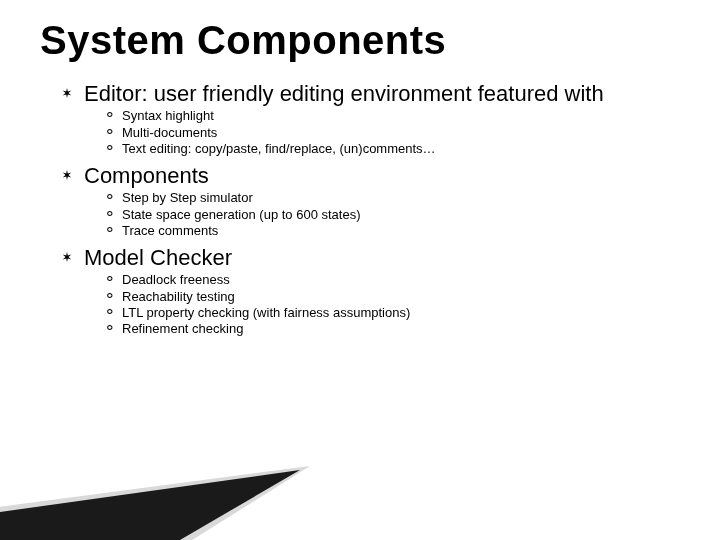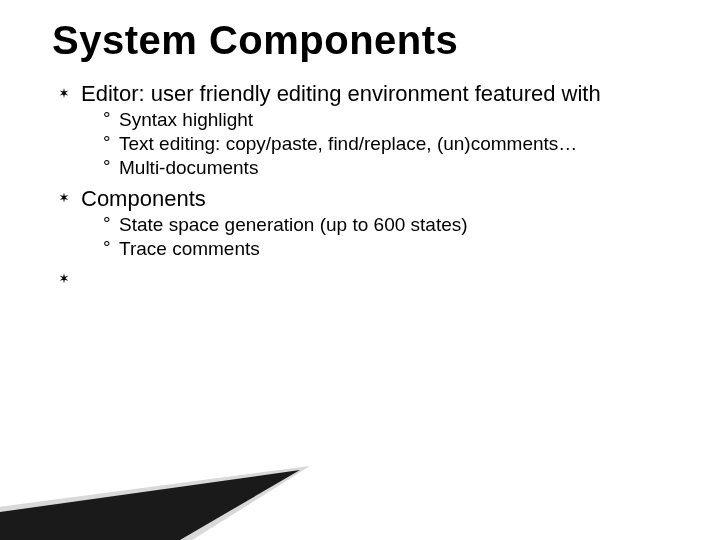--- a/index.html
+++ b/index.html
@@ -11,31 +11,31 @@
     font-family: "Trebuchet MS", "Lucida Sans Unicode", "Lucida Grande", sans-serif;
     color: #000;
     overflow: hidden;
     position: relative;
   }
   .slide {
     position: relative;
     width: 720px;
     height: 540px;
     box-sizing: border-box;
-    padding: 18px 36px 0 52px;
+    padding: 18px 36px 0 40px;
   }
   .title {
     font-size: 40px;
     font-weight: bold;
     letter-spacing: 0.5px;
     margin: 0 0 18px 0;
   }
   ul.top {
     list-style: none;
-    margin: 1px;
+    margin: 16px;
     padding: 0;
   }
   ul.top > li {
     position: relative;
     padding-left: 28px;
     margin: 0 0 4px 0;
     font-size: 22px;
     line-height: 1.15;
   }
   ul.top > li::before {
@@ -50,21 +50,21 @@
     clip-path: polygon(50% 0%, 58% 35%, 93% 25%, 65% 50%, 93% 75%, 58% 65%, 50% 100%, 42% 65%, 7% 75%, 35% 50%, 7% 25%, 42% 35%);
   }
   ul.sub {
     list-style: none;
     margin: 2px 0 6px 0;
     padding: 0 0 0 22px;
   }
   ul.sub > li {
     position: relative;
     padding-left: 16px;
-    font-size: 19px;
+    font-size: 13px;
     line-height: 1.25;
   }
   ul.sub > li::before {
     content: "\00b0"; 
     position: absolute;
     left: 0;
     top: -1px;
     font-size: 19px;
   }
   
@@ -93,30 +93,38 @@
 <body>
 
 <div class="slide">
   <h1 class="title">System Components</h1>
 
   <ul class="top">
     <li>
       <span>Editor: user friendly editing environment featured with</span>
       <ul class="sub">
         <li>Syntax highlight</li>
+        <li>Multi-documents</li>
         <li>Text editing: copy/paste, find/replace, (un)comments…</li>
-        <li>Multi-documents</li>
       </ul>
     </li>
     <li>
       <span>Components</span>
       <ul class="sub">
+        <li>Step by Step simulator</li>
         <li>State space generation (up to 600 states)</li>
         <li>Trace comments</li>
       </ul>
     </li>
     <li>
+      <span>Model Checker</span>
+      <ul class="sub">
+        <li>Deadlock freeness</li>
+        <li>Reachability testing</li>
+        <li>LTL property checking (with fairness assumptions)</li>
+        <li>Refinement checking</li>
+      </ul>
     </li>
   </ul>
 
   <div class="wedge-light"></div>
   <div class="wedge-dark"></div>
 </div>
 
 </body></html>

